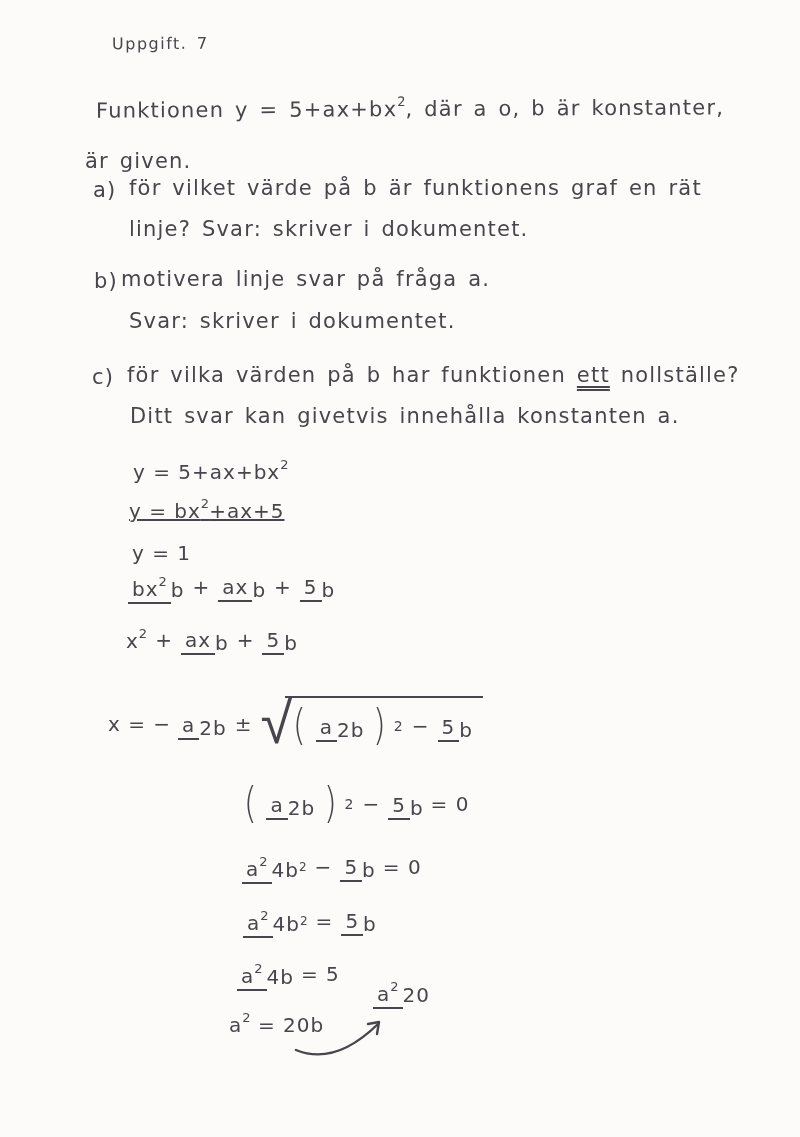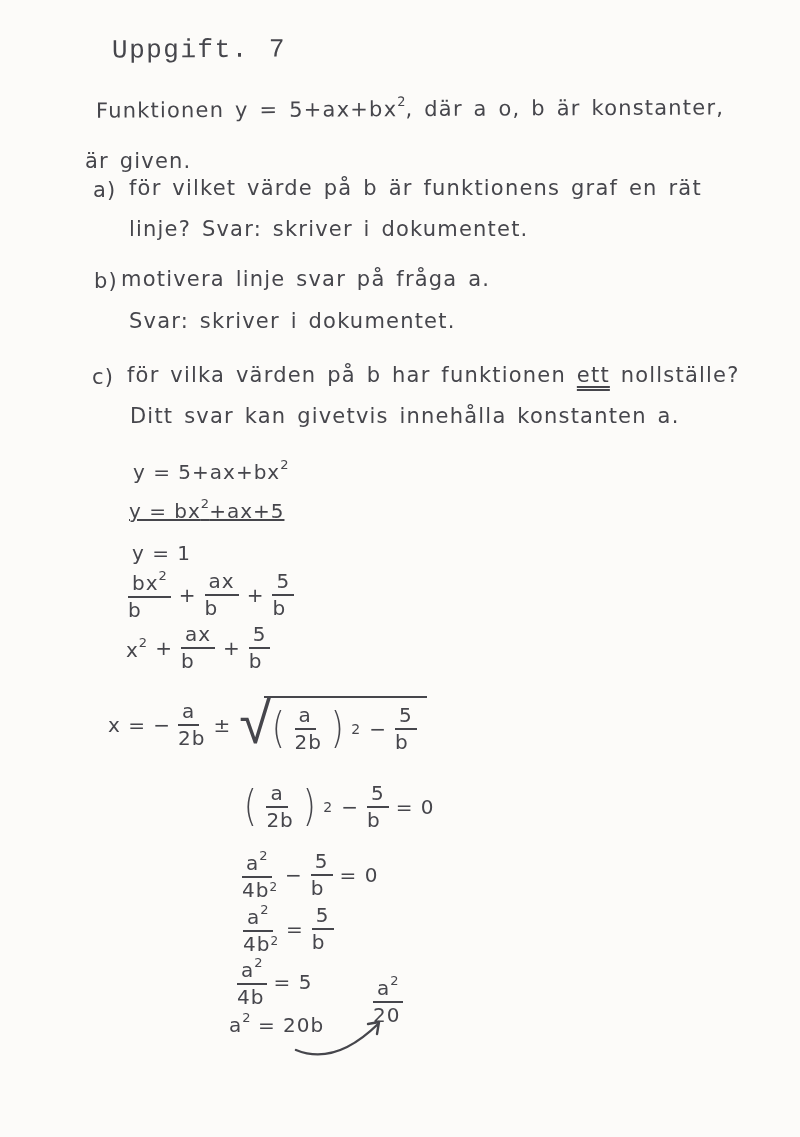--- a/index.html
+++ b/index.html
@@ -15,35 +15,35 @@
     overflow:hidden;
     position:relative;
   }
   .abs{position:absolute;white-space:nowrap;}
   .hw{
     letter-spacing:1.2px;
     word-spacing:3px;
     font-size:21px;
     line-height:1.25;
   }
-  .title{font-size:26px;letter-spacing:1.5px;transform:rotate(-0.4deg);font-family:Liberation Mono, monospace;}
+  .title{font-size:16px;letter-spacing:1.5px;transform:rotate(-0.4deg);}
   .sup{font-size:13px;vertical-align:10px;letter-spacing:0;}
   .em-dunder{
     text-decoration:underline double;
     text-underline-offset:4px;
     text-decoration-thickness:1.5px;
   }
   
   .math{
     display:flex;align-items:center;gap:7px;
     font-size:20px;letter-spacing:1px;
   }
   .frac{
-    display:inline-flex;flex-direction:column;align-items:flex-start;
-    vertical-align:middle;line-height:1.05;
+    display:inline-flex;flex-direction:row;align-items:center;
+    vertical-align:middle;line-height:1.05;margin-top:6px;
   }
   .frac .num{border-bottom:2px solid var(--ink);padding:0 4px 2px;text-align:center;}
   .frac .den{padding-top:2px;text-align:center;}
   .bigparen{font-size:42px;font-weight:300;line-height:1;transform:scaleX(.8);}
   .psup{font-size:14px;vertical-align:26px;margin-left:-2px;}
   .sqrt{display:inline-flex;align-items:flex-start;}
   .radical{font-size:58px;line-height:58px;font-weight:300;margin-right:-8px;margin-top:-2px;}
   .radicand{
     border-top:2.5px solid var(--ink);
     padding:7px 10px 0 6px;

